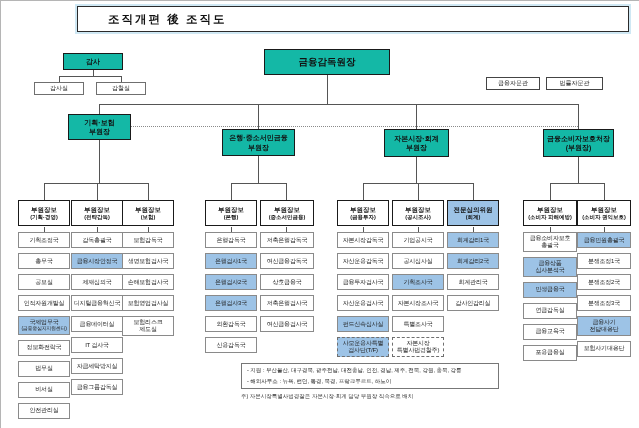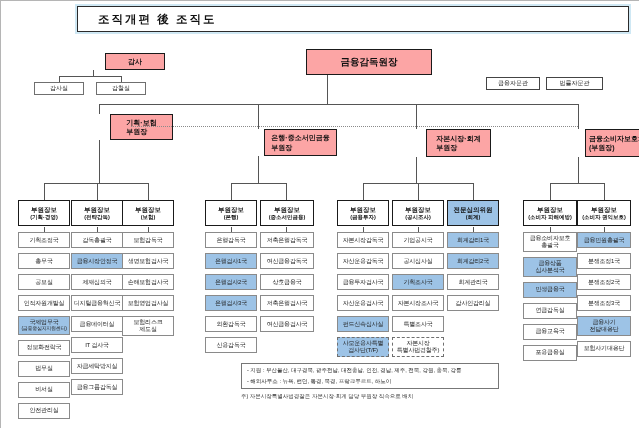--- a/index.html
+++ b/index.html
@@ -11,28 +11,28 @@
   
   .tag{
     position:absolute;left:8px;top:7px;width:58px;height:22px;
     background:#1F3864;color:#fff;font-size:10px;font-weight:bold;
     display:flex;align-items:center;justify-content:center;letter-spacing:1px;
   }
   .title{
     position:absolute;left:76px;top:5px;width:552px;height:26px;
     background:#fff;border:1.5px solid #2b2b2b;box-shadow:0 0 0 2px #cfe8f4;
     display:flex;align-items:center;font-size:11.5px;font-weight:bold;
-    letter-spacing:2px;padding-left:20px;box-sizing:border-box;
+    letter-spacing:2px;padding-left:30px;box-sizing:border-box;
   }
   
   .box{
-    position:absolute;background:#fca5a5;border:1.5px solid #1a1a1a;
+    position:absolute;background:#14b8a6;border:1.5px solid #1a1a1a;
     display:flex;flex-direction:column;align-items:center;justify-content:center;
-    text-align:left;white-space:pre-line;box-sizing:border-box;
-    font-weight:bold;line-height:1.3;margin-left:42px;
+    text-align:center;white-space:pre-line;box-sizing:border-box;
+    font-weight:bold;line-height:1.3;
   }
   .sbox{
     position:absolute;background:#fff;border:1px solid #6f6f6f;
     display:flex;align-items:center;justify-content:center;text-align:center;
     font-size:6px;box-sizing:border-box;color:#222;
   }
   .governor{left:263px;top:48px;width:126px;height:26px;font-size:9.5px;border-width:1.5px;}
   .audit{left:62px;top:52px;width:60px;height:17px;font-size:7px;}
   .audit-o1{left:33px;top:81px;width:50px;height:13px;}
   .audit-o2{left:95px;top:81px;width:50px;height:13px;}

